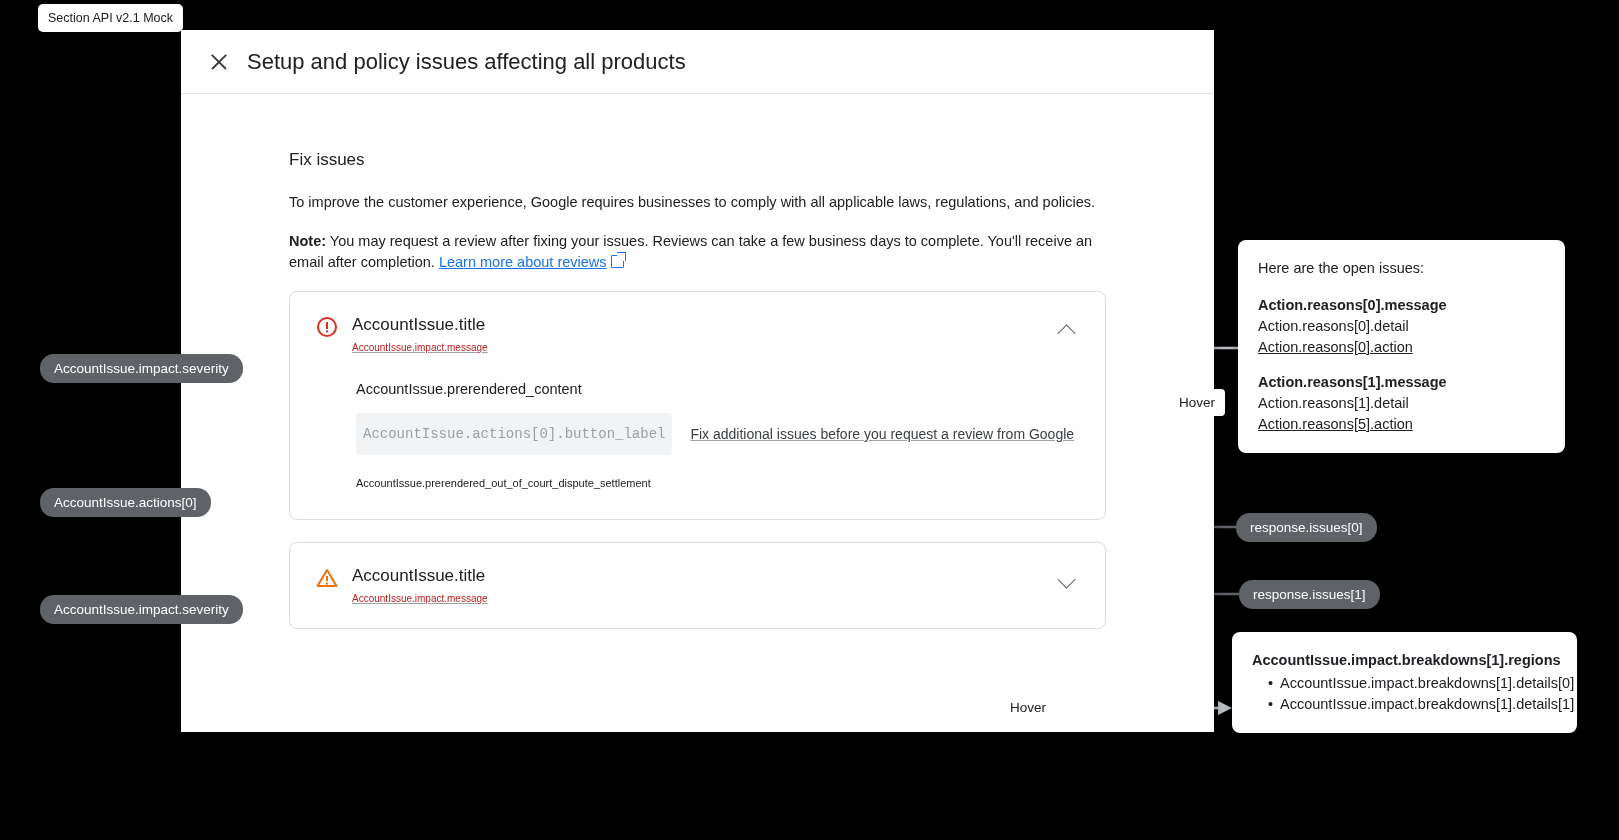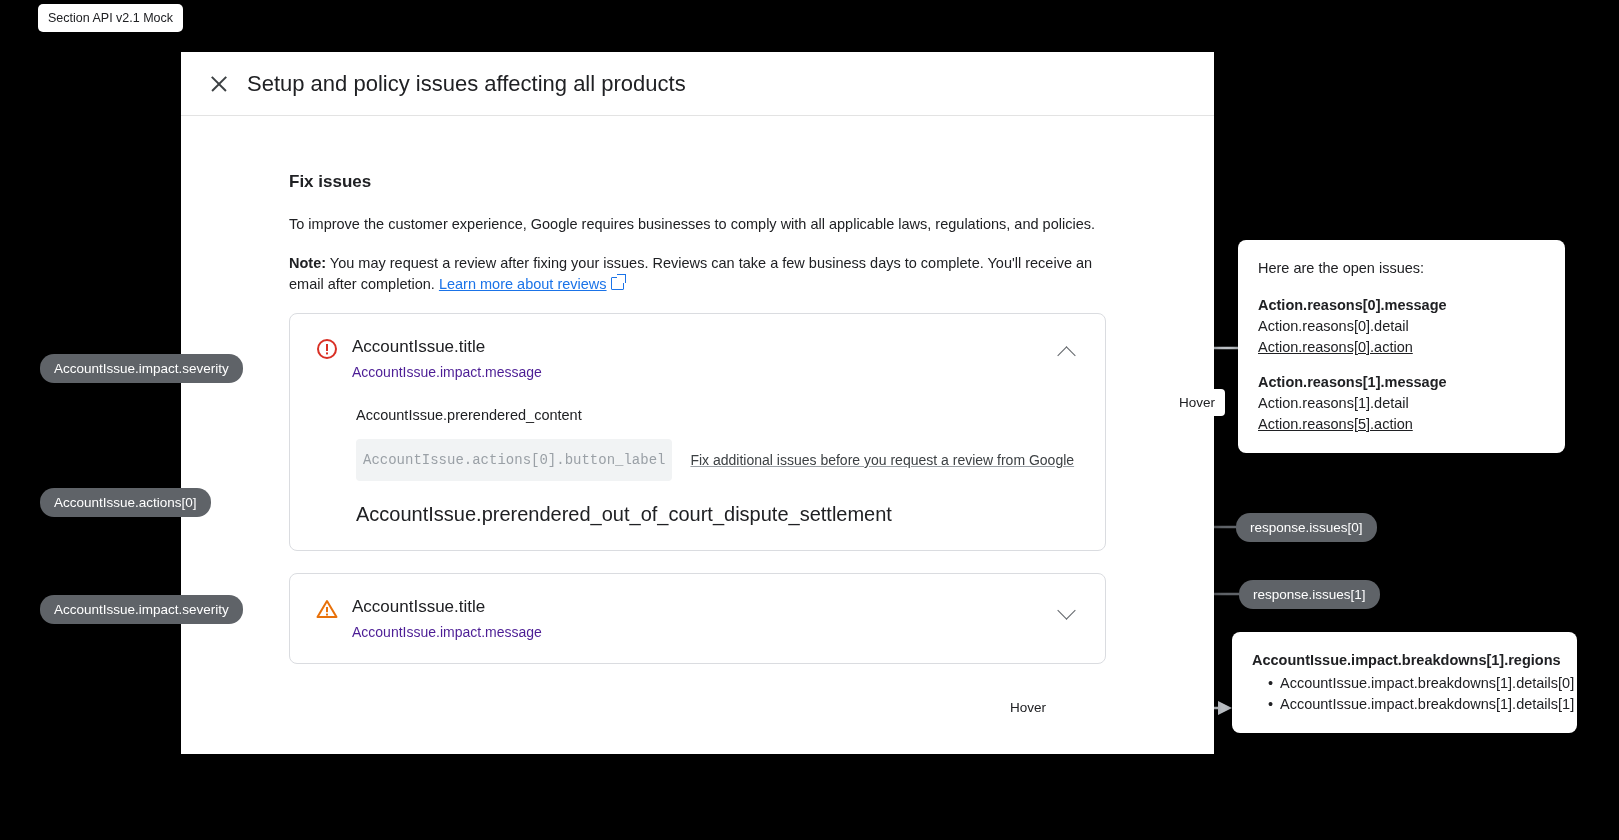--- a/index.html
+++ b/index.html
@@ -26,21 +26,21 @@
     padding: 7px 10px;
     border-radius: 5px;
     box-shadow: 0 1px 3px rgba(0,0,0,.35);
     white-space: nowrap;
   }
 
   
   .dialog {
     position: absolute;
     left: 181px;
-    top: 52px;
+    top: 30px;
     width: 1033px;
     height: 702px;
     background: #fff;
     box-shadow: 0 2px 10px rgba(0,0,0,.4);
   }
   .dialog-header {
     height: 64px;
     border-bottom: 1px solid #e3e3e3;
     display: flex;
     align-items: center;
@@ -73,21 +73,21 @@
   }
 
   .dialog-body {
     padding: 56px 108px 0 108px;
     box-sizing: border-box;
   }
   .section-title {
     font-size: 17px;
     color: #202124;
     margin: 0 0 22px 0;
-    font-weight: 700;
+    font-weight: 400;
   }
   .para {
     font-size: 14.5px;
     color: #202124;
     line-height: 21px;
     margin: 0 0 18px 0;
     max-width: 830px;
   }
   .para b { font-weight: 700; }
   .link {
@@ -131,22 +131,23 @@
     align-items: flex-start;
   }
   .sev-icon { flex: 0 0 auto; margin-right: 14px; margin-top: 2px; }
   .issue-texts { flex: 1 1 auto; }
   .issue-title {
     font-size: 17px;
     color: #202124;
     line-height: 22px;
   }
   .issue-msg {
-    font-size: 14px;
-    color: #4c1d95;
+    font-size: 10px;
+    color: #b91c1c;
+    text-decoration: underline;
     text-decoration-color: #9aa0a6;
     margin-top: 6px;
     display: inline-block;
   }
   .chevron {
     flex: 0 0 auto;
     width: 24px;
     height: 24px;
     position: relative;
     cursor: pointer;
@@ -188,23 +189,23 @@
     cursor: default;
   }
   .action-note {
     font-size: 14px;
     color: #3c4043;
     margin-left: 18px;
     text-decoration: underline;
     text-decoration-color: #9aa0a6;
   }
   .oocs {
-    font-size: 20px;
-    color: #202124;
-    margin: 22px 0 2px 40px;
+    font-size: 11px;
+    color: #202124;
+    margin: 22px 0 8px 40px;
   }
 
   
   .popup {
     position: absolute;
     background: #ffffff;
     border-radius: 8px;
     box-shadow: 0 2px 10px rgba(0,0,0,.35);
     box-sizing: border-box;
     padding: 18px 20px;

